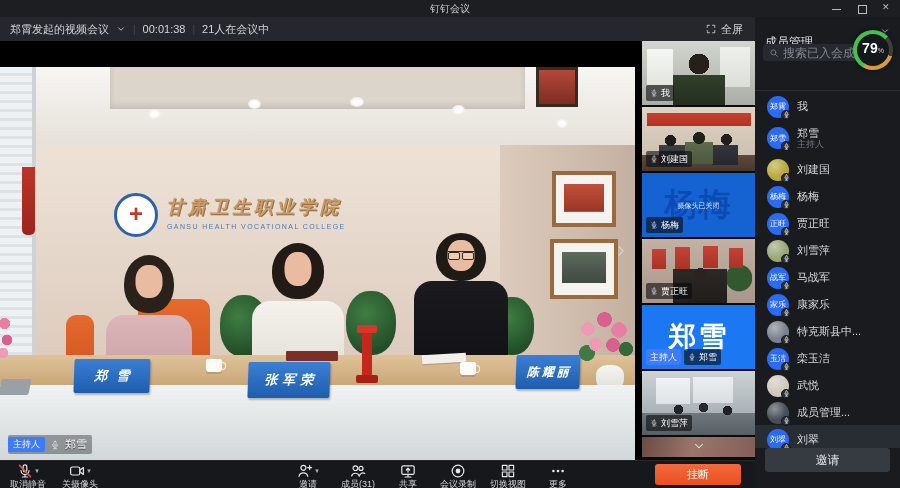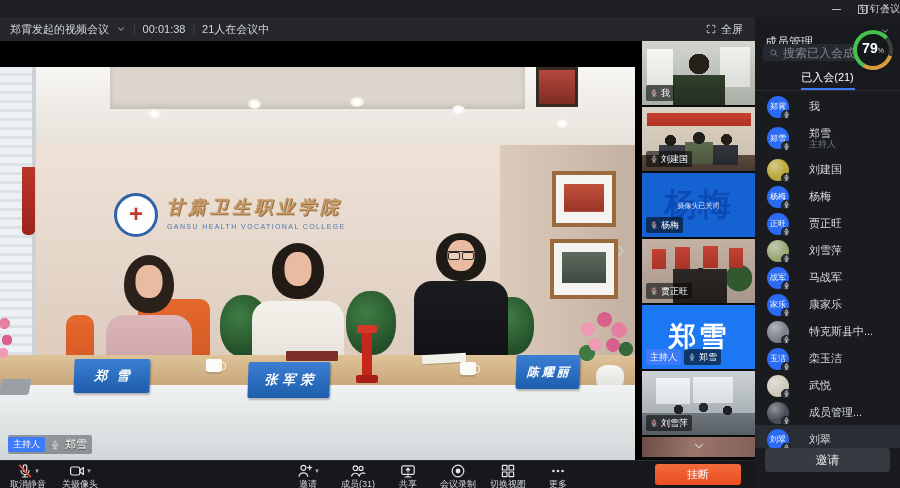--- a/index.html
+++ b/index.html
@@ -5,21 +5,21 @@
   * { box-sizing: border-box; margin: 0; padding: 0; }
   html,body { width:900px; height:488px; overflow:hidden; background:#0e0f12;
     font-family:"Liberation Sans", sans-serif; -webkit-font-smoothing:antialiased; }
   svg.ic { display:block; fill:none; stroke:#e3e6ea; stroke-width:1.2; stroke-linecap:round; stroke-linejoin:round; }
   .ic16 { width:16px; height:16px; }
   .ic10 { width:10px; height:10px; }
   .ic8 { width:8px; height:8px; }
 
   
   #titlebar { position:absolute; left:0; top:0; width:900px; height:17px; background:#1c1e22; }
-  #titlebar .t { position:absolute; left:0; right:0; top:2px; text-align:right; font-size:10px; color:#c7cacf; }
+  #titlebar .t { position:absolute; left:0; right:0; top:2px; text-align:center; font-size:10px; color:#c7cacf; }
   #win-controls { position:absolute; right:8px; top:0; height:17px; display:flex; gap:14px; align-items:center; }
   .wc { width:11px; height:11px; position:relative; cursor:pointer; }
   .wc-min::before { content:""; position:absolute; left:1px; right:1px; top:6px; height:1px; background:#b9bcc1; }
   .wc-max::before { content:""; position:absolute; left:2px; top:2px; width:7px; height:7px; border:1px solid #b9bcc1; }
   .wc-close::before { content:"\2715"; position:absolute; left:1px; top:-1px; font-size:9px; color:#b9bcc1; }
 
   
   #meeting-header { position:absolute; left:0; top:17px; width:755px; height:24px; background:#25272c; }
   #mh-left { position:absolute; left:10px; top:0; height:24px; display:flex; align-items:center; gap:7px; font-size:11px; color:#d3d6da; }
   .mh-div { color:#43464c; font-size:10px; }
@@ -180,21 +180,21 @@
   #mp-header .t { font-size:12px; color:#dde0e4;margin-top:22px; }
   #mp-search { position:absolute; left:8px; top:27px; width:129px; height:17px; background:#26292f; border-radius:3px;
     display:flex; align-items:center; gap:4px; padding:0 6px; }
   #mp-search input { flex:1; min-width:0; background:transparent; border:none; outline:none; color:#c9ccd1; font-size:12px; font-family:inherit; }
   #mp-search input::placeholder { color:#83888f; }
   #mp-tabs { position:absolute; left:0; top:48px; width:145px; height:26px; display:flex; border-bottom:1px solid #2a2d33; }
   .mp-tab { flex:1; display:flex; align-items:center; justify-content:center; font-size:11px; color:#8f949c; position:relative; cursor:pointer; }
   .mp-tab.active { color:#fdfdfe; }
   .mp-tab.active::after { content:""; position:absolute; left:50%; transform:translateX(-50%); bottom:0; width:54px; height:2px; background:#3e7bfa; }
   #member-list { position:absolute; left:0; top:75px; width:145px; height:356px; overflow:hidden; }
-  .m-row { display:flex; align-items:center; gap:20px; padding:2px 0 0 12px; height:27px; cursor:pointer; }
+  .m-row { display:flex; align-items:center; gap:8px; padding:2px 0 0 12px; height:27px; cursor:pointer; }
   .m-row.has-sub { height:36px; }
   .m-row.hl { background:#282c33; }
   .m-avatar { position:relative; width:22px; height:22px; border-radius:50%; background:#2b6bf3; flex:none;
     display:flex; align-items:center; justify-content:center; }
   .m-avatar-text { color:#fff; font-size:8px; letter-spacing:0; }
   .m-mic-badge { position:absolute; right:-2px; bottom:-2px; width:10px; height:10px; border-radius:50%;
     background:#2b2e33; border:1px solid #16181c; display:flex; align-items:center; justify-content:center; }
   .m-names { display:flex; flex-direction:column; justify-content:center; line-height:1.15; }
   .m-name { font-size:11px; color:#d8dade; white-space:nowrap; }
   .m-sub { font-size:9px; color:#767c87; }
@@ -496,21 +496,20 @@
         <use href="#i-chevron-down"></use>
       </svg>
   </div>
   <div id="mp-search">
     <svg class="ic ic10" style="stroke:#83888f">
         <use href="#i-search"></use>
       </svg>
     <input placeholder="搜索已入会成员" style="">
   </div>
   <div id="mp-tabs">
-    <div class="mp-tab active">已入会(21)</div>
   </div>
   <div id="member-list">
       <div class="m-row">
     <div class="m-avatar">
       <span class="m-avatar-text">郑霄</span>
       <span class="m-mic-badge">
         <svg class="ic" width="7" height="7" style="stroke-width:1.6">
               <use href="#i-mic"></use>
             </svg>
       </span>

